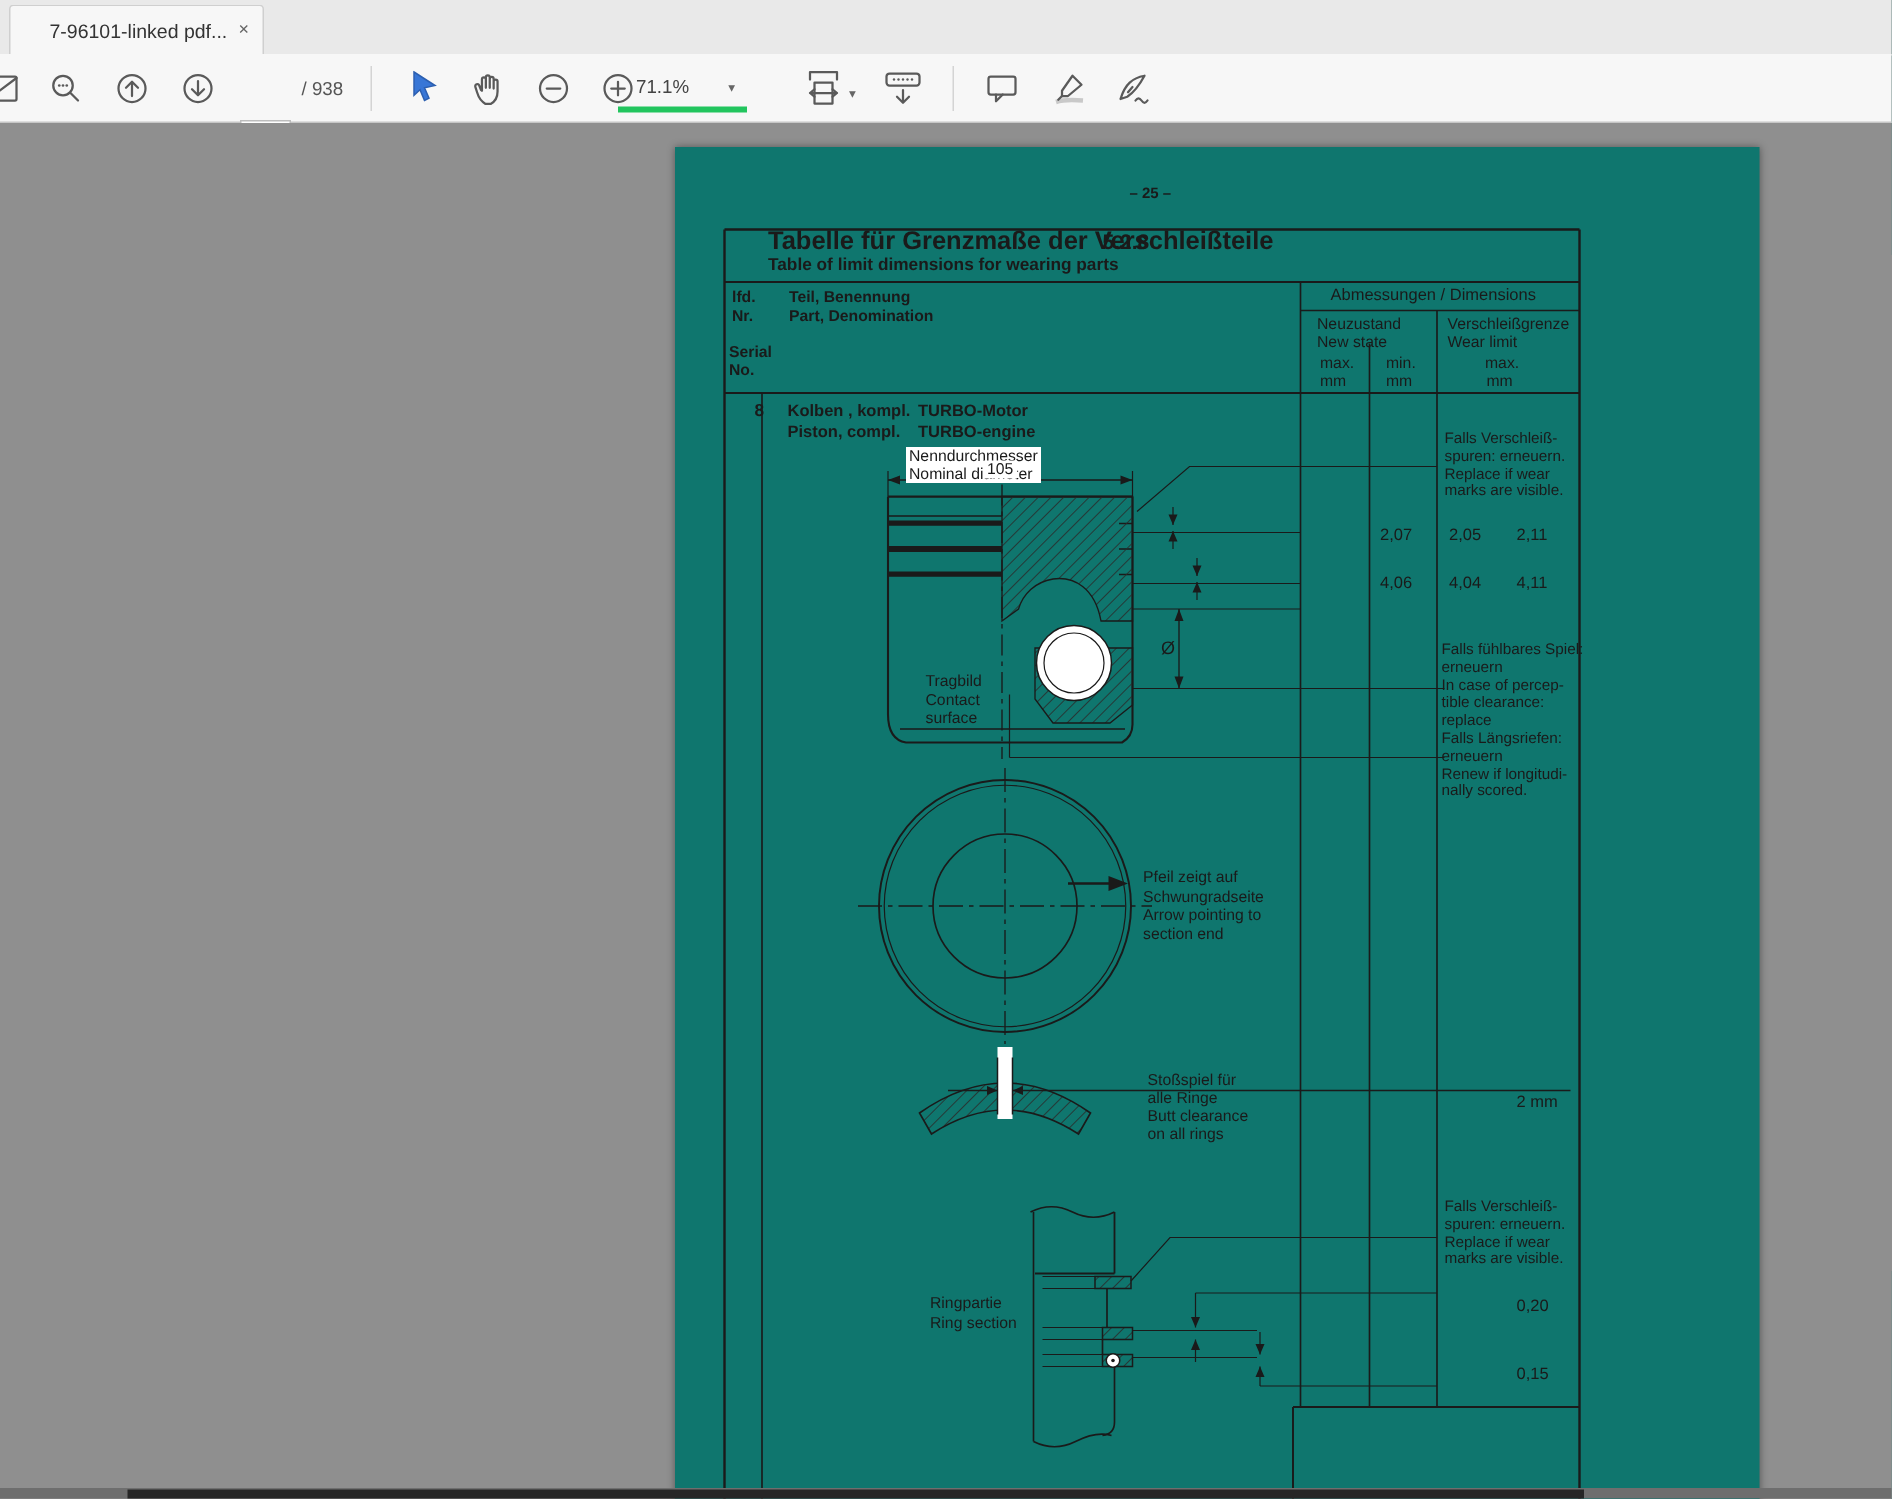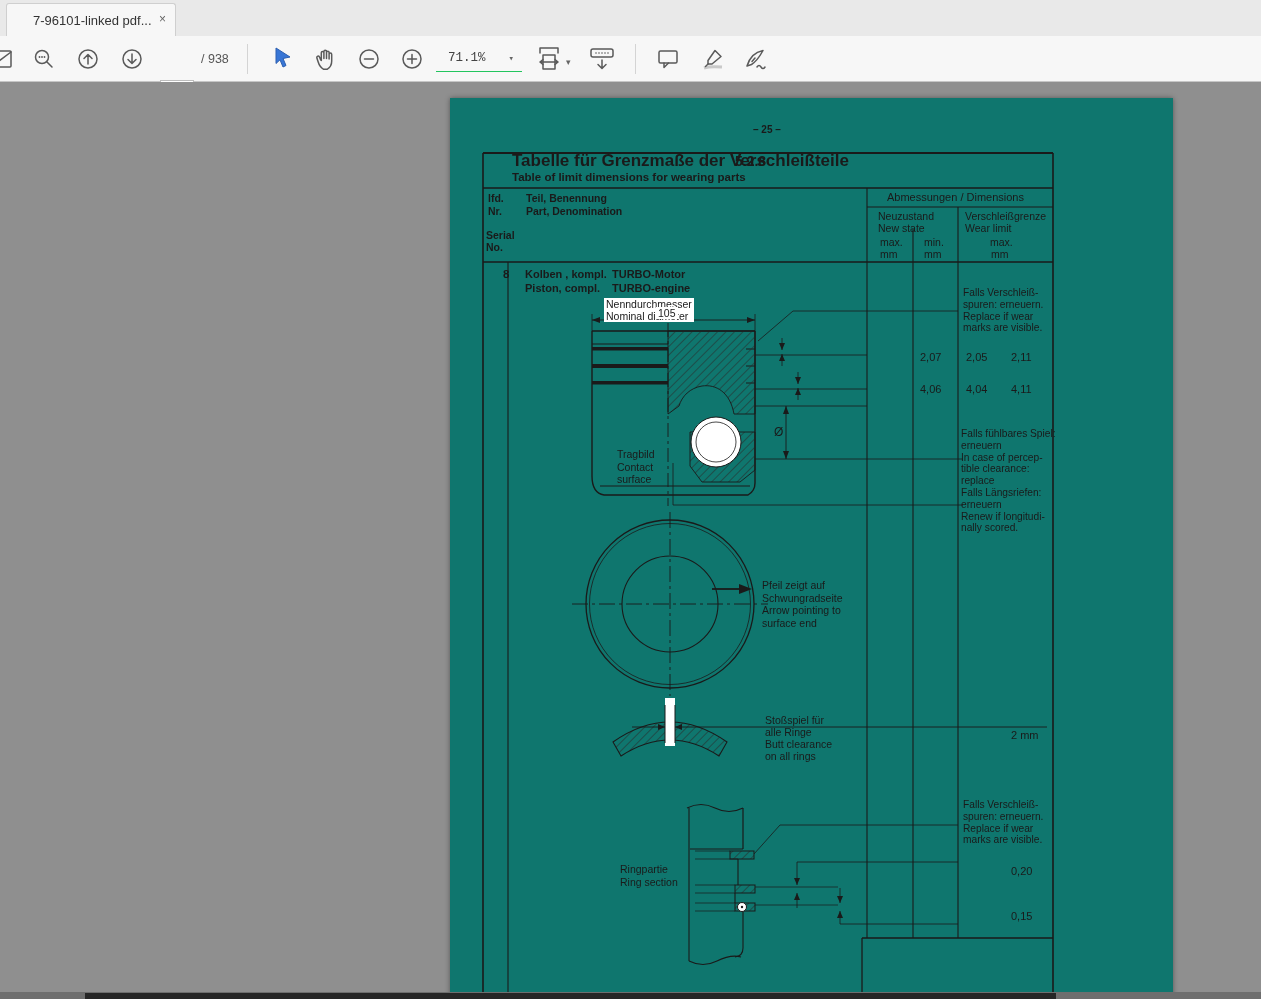--- a/index.html
+++ b/index.html
@@ -13,22 +13,22 @@
   .tab-title{font-size:13px;color:#333;padding-left:26px;white-space:nowrap;overflow:hidden;}
   .tab-close{position:absolute;right:9px;top:8px;font-size:12px;color:#666;cursor:default;}
   .toolbar{position:absolute;top:36px;left:0;width:100%;height:45px;background:#f7f7f7;
     border-bottom:1px solid #c6c6c6;}
   .tbtn{position:absolute;top:10px;width:26px;height:26px;display:flex;align-items:center;justify-content:center;}
   .tdiv{position:absolute;top:8px;width:1px;height:30px;background:#d4d4d4;}
   .pageinput{position:absolute;left:160px;top:12px;width:32px;height:20px;border:1px solid #bdbdbd;
     border-bottom:2px solid #9a9a9a;background:#fff;text-align:center;font-size:12px;color:#333;
     font-family:"Liberation Sans",sans-serif;padding:0;margin-top:32px;}
   .pagetotal{position:absolute;left:201px;top:16px;font-size:12.5px;color:#555;}
-  .zoomctl{position:absolute;left:436px;top:12px;width:86px;height:23px;border-bottom:1px solid #22c55e;
-    font-size:12.5px;color:#444;font-family:Liberation Mono, monospace;}
+  .zoomctl{position:absolute;left:412px;top:12px;width:86px;height:23px;border-bottom:4px solid #22c55e;
+    font-size:12.5px;color:#444;}
   .zoomval{position:absolute;left:12px;top:3px;}
   .caret{font-size:9px;color:#666;}
   .ic{stroke:#5a5a5a;stroke-width:1.5;fill:none;stroke-linecap:round;stroke-linejoin:round;}
   
   .canvas{position:absolute;top:82px;left:0;width:100%;height:917px;background:#8f8f8f;}
   .page{position:absolute;left:450px;top:16px;width:723px;height:910px;background:#0f766e;
     box-shadow:0 0 5px rgba(0,0,0,.4);}
   .bstrip{position:absolute;left:0;bottom:0;width:100%;height:7px;background:#6e6e6e;}
   .bstrip-dark{position:absolute;left:85px;bottom:0;width:971px;height:6px;background:#262626;}
   .page svg{position:absolute;left:0;top:0;}
@@ -333,21 +333,21 @@
     <div class="t" style="left:324px;top:328px;font-size:12px">Ø</div>
     <div class="t" style="left:167px;top:350px;line-height:12.5px">
         <div>Tragbild</div>
         <div>Contact</div>
         <div>surface</div>
       </div>
     <div class="t" style="left:312px;top:481px;line-height:12.5px">
         <div>Pfeil zeigt auf</div>
         <div>Schwungradseite</div>
         <div>Arrow pointing to</div>
-        <div>surface end</div>
+        <div>section end</div>
       </div>
     <div class="t" style="left:315px;top:616px;line-height:12px">
         <div>Stoßspiel für</div>
         <div>alle Ringe</div>
         <div>Butt clearance</div>
         <div>on all rings</div>
       </div>
     <div class="t" style="left:170px;top:765px;line-height:13px">
         <div>Ringpartie</div>
         <div>Ring section</div>

